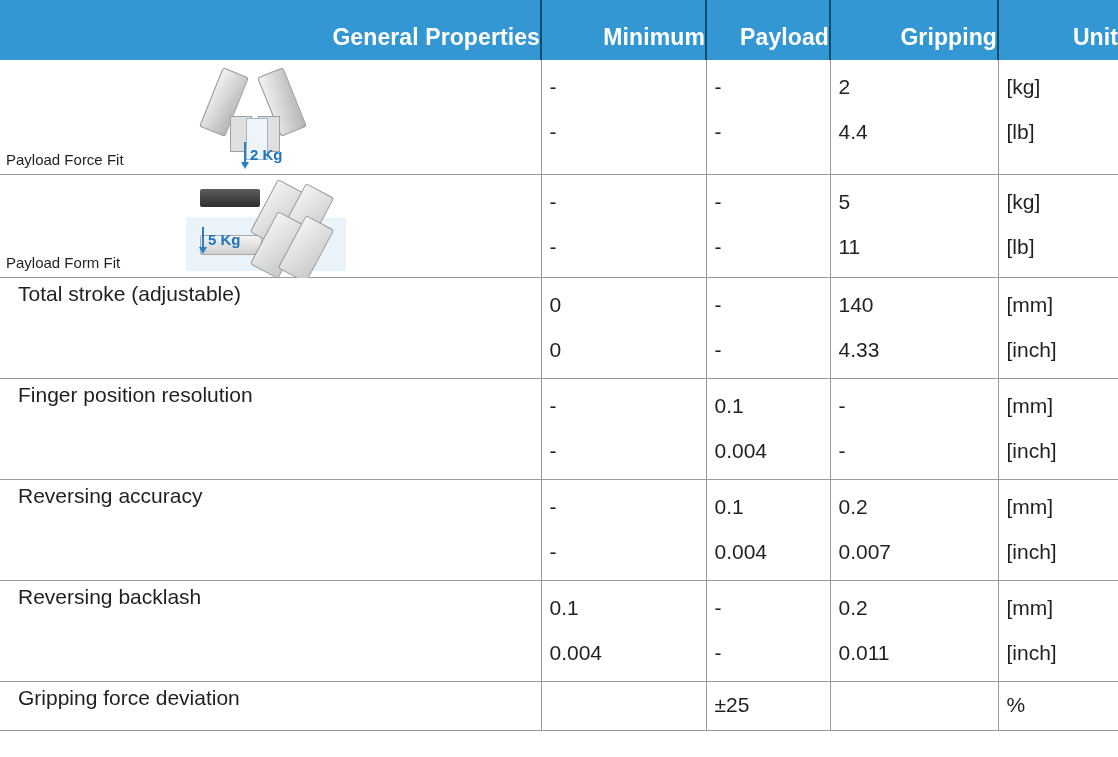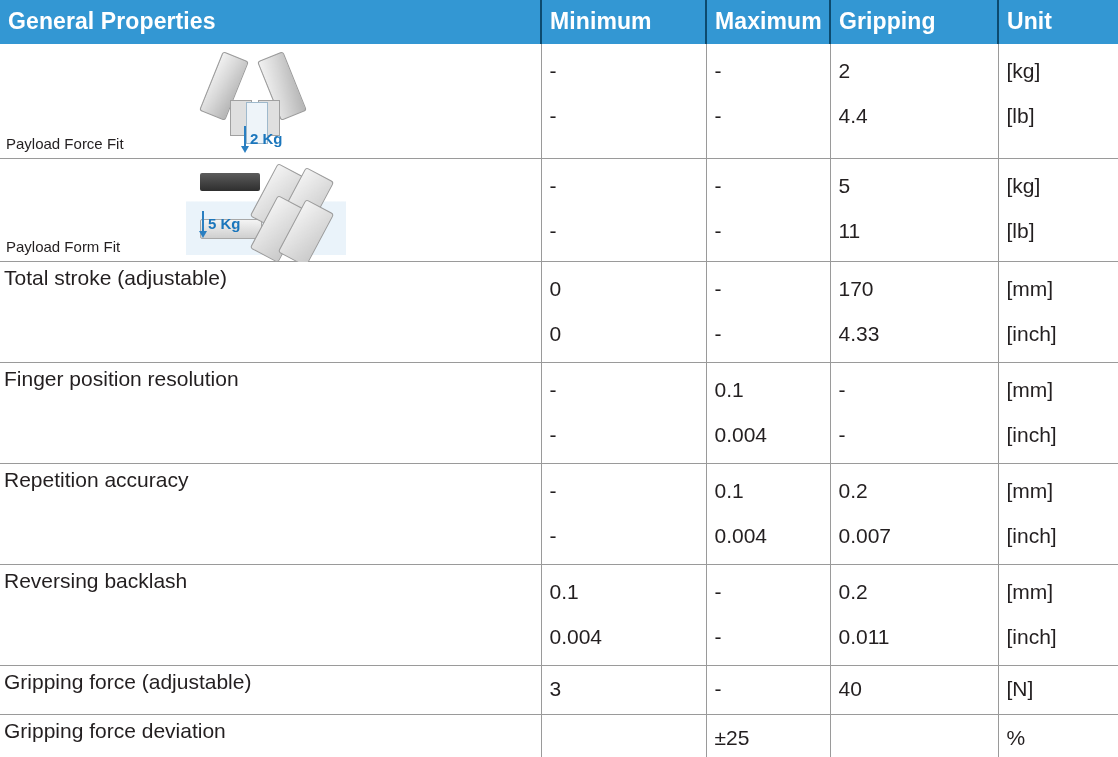--- a/index.html
+++ b/index.html
@@ -23,41 +23,41 @@
   table.spec-table col.c-min   { width: 165px; }
   table.spec-table col.c-typ   { width: 124px; }
   table.spec-table col.c-max   { width: 168px; }
   table.spec-table col.c-unit  { width: 120px; }
 
   thead th {
     background: #3397d3;
     color: #ffffff;
     font-size: 23px;
     font-weight: bold;
-    text-align: left;
-    padding: 8px 0 9px 8px;
+    text-align: right;
+    padding: 24px 0 9px 8px;
     border: none;
     vertical-align: middle;
     letter-spacing: 0.1px;
   }
   thead th.sep {
     border-left: 2px solid #0c4a6e;
   }
   tbody td {
     border-bottom: 1px solid #9a9a9a;
     border-right: 1px solid #9a9a9a;
     font-size: 21px;
     color: #231f20;
     vertical-align: top;
     padding: 4px 0 6px 8px;
     background: #fff;
   }
   tbody td.prop {
     border-right: 1px solid #9a9a9a;
-    padding-left: 4px;
+    padding-left: 18px;
     position: relative;
   }
   tbody td.unit {
     border-right: none;
   }
   .val-lines {
     display: flex;
     flex-direction: column;
     justify-content: flex-start;
   }
@@ -206,21 +206,21 @@
     <col class="c-prop">
       <col class="c-min">
       <col class="c-typ">
       <col class="c-max">
       <col class="c-unit">
   </colgroup>
   <thead>
     <tr>
       <th>General Properties</th>
       <th class="sep">Minimum</th>
-      <th class="sep">Maximum</th>
+      <th class="sep">Payload</th>
       <th class="sep">Gripping</th>
       <th class="sep">Unit</th>
     </tr>
   </thead>
   <tbody>
 
     <tr class="img-row">
       <td class="prop">
         <div class="prop-with-img" style="height:110px;">
           <div class="art1">
@@ -312,21 +312,21 @@
         </div>
       </td>
       <td>
         <div class="val-lines">
           <span>-</span>
           <span>-</span>
         </div>
       </td>
       <td>
         <div class="val-lines">
-          <span>170</span>
+          <span>140</span>
           <span>4.33</span>
         </div>
       </td>
       <td class="unit">
         <div class="val-lines">
           <span>[mm]</span>
           <span>[inch]</span>
         </div>
       </td>
     </tr>
@@ -353,21 +353,21 @@
       </td>
       <td class="unit">
         <div class="val-lines">
           <span>[mm]</span>
           <span>[inch]</span>
         </div>
       </td>
     </tr>
 
     <tr>
-      <td class="prop">Repetition accuracy</td>
+      <td class="prop">Reversing accuracy</td>
       <td>
         <div class="val-lines">
           <span>-</span>
           <span>-</span>
         </div>
       </td>
       <td>
         <div class="val-lines">
           <span>0.1</span>
           <span>0.004</span>
@@ -408,43 +408,20 @@
         </div>
       </td>
       <td class="unit">
         <div class="val-lines">
           <span>[mm]</span>
           <span>[inch]</span>
         </div>
       </td>
     </tr>
 
-    <tr>
-      <td class="prop">Gripping force (adjustable)</td>
-      <td>
-        <div class="val-lines single">
-            <span>3</span>
-          </div>
-      </td>
-      <td>
-        <div class="val-lines single">
-            <span>-</span>
-          </div>
-      </td>
-      <td>
-        <div class="val-lines single">
-            <span>40</span>
-          </div>
-      </td>
-      <td class="unit">
-        <div class="val-lines single">
-            <span>[N]</span>
-          </div>
-      </td>
-    </tr>
 
     <tr>
       <td class="prop">Gripping force deviation</td>
       <td>
         <div class="val-lines single">
             <span></span>
           </div>
       </td>
       <td>
         <div class="val-lines single">

